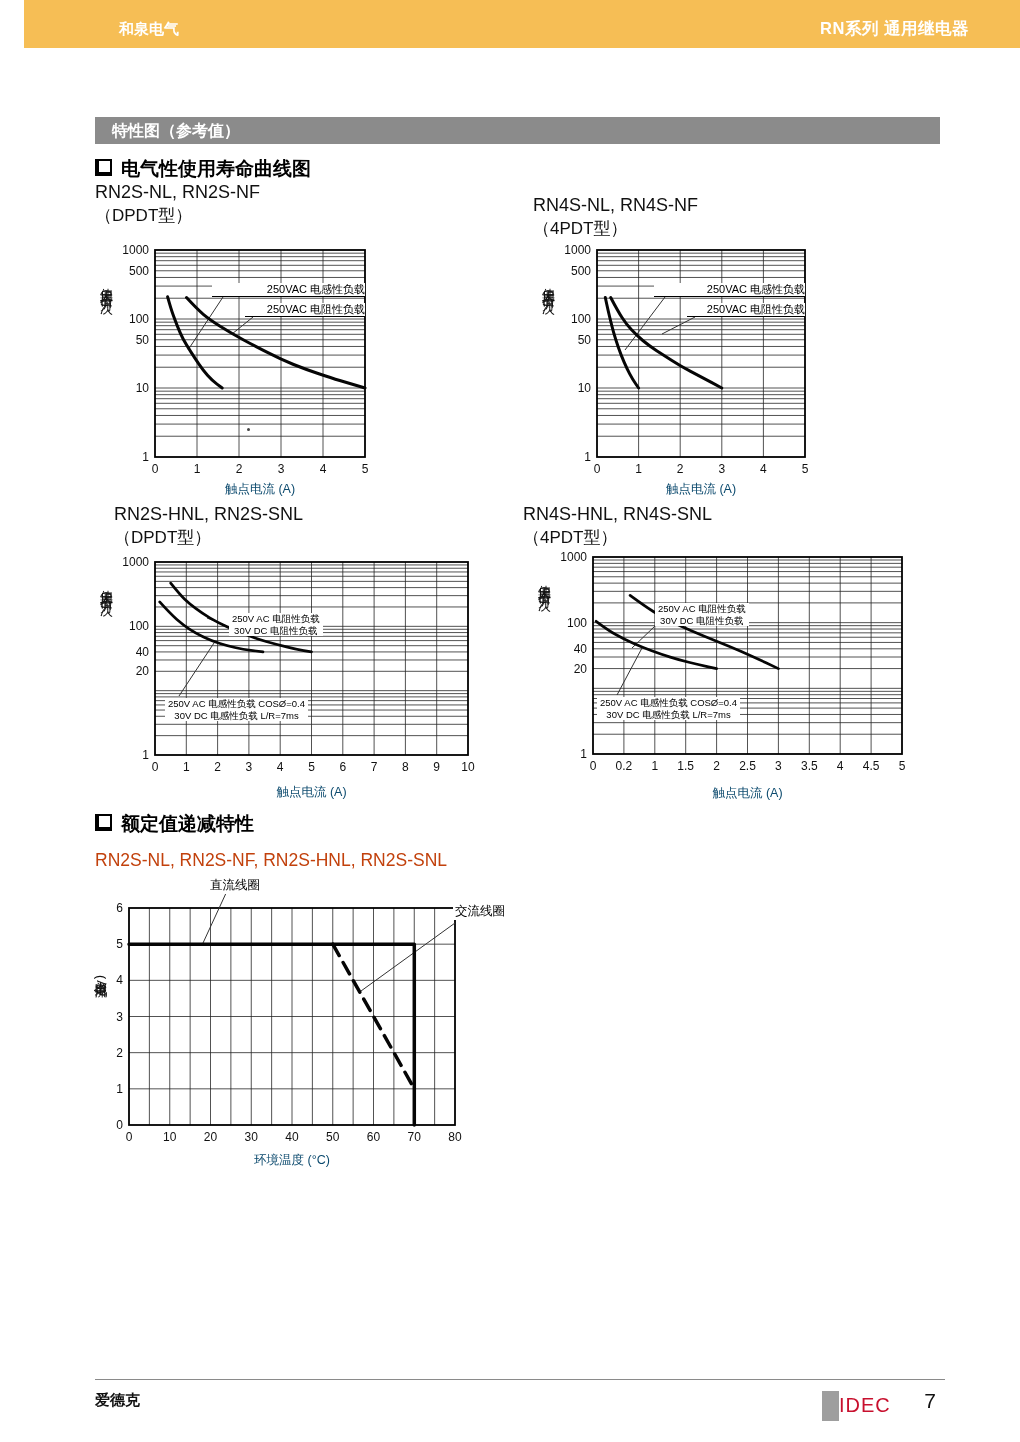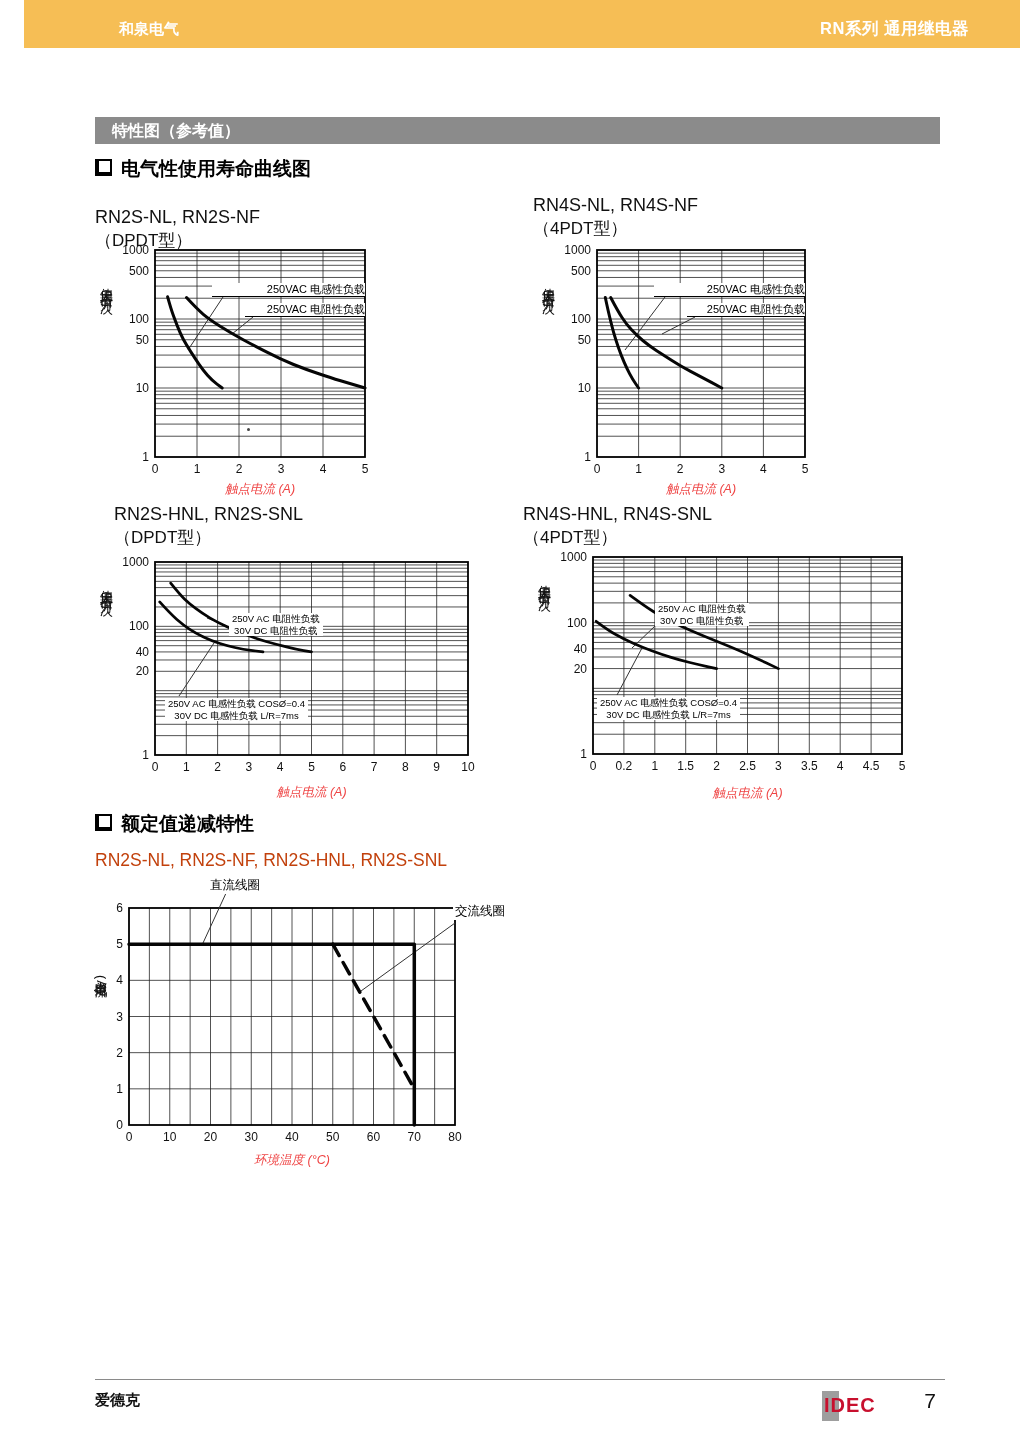--- a/index.html
+++ b/index.html
@@ -19,33 +19,33 @@
   .models{position:absolute;font-size:17.5px;color:#c2410c;}
   
   .ctitle{position:absolute;font-size:18px;line-height:23px;color:#111;}
   .ctitle .sub{font-size:17px;}
   
   .chart{position:absolute;}
   .chart svg{position:absolute;left:0;top:0;}
   .tick{position:absolute;font-size:12px;color:#111;line-height:14px;}
   .yt{text-align:right;}
   .xt{text-align:center;}
-  .xlab{position:absolute;font-size:12.5px;color:#ef4444;text-align:center;font-style:italic;}
+  .xlab{position:absolute;font-size:12.5px;color:#0c4a6e;text-align:center;}
   .vlab{position:absolute;writing-mode:vertical-rl;font-size:13px;color:#111;letter-spacing:2px;line-height:16px;}
   .clabel{position:absolute;background:#fff;font-size:11px;line-height:13px;white-space:nowrap;color:#000;box-sizing:border-box;}
   .ul{border-bottom:1.2px solid #000;text-align:right;}
   .lab2{font-size:9.5px;line-height:11.5px;text-align:center;padding:0 3px;}
   .coil-label{position:absolute;background:#fff;font-size:12.5px;color:#000;white-space:nowrap;padding:0 2px;}
   .speck{position:absolute;width:3px;height:3px;background:#444;border-radius:50%;}
   
   .footrule{position:absolute;left:95px;top:1379px;width:850px;border-top:1.5px solid #8a8a8a;}
   .company{position:absolute;left:95px;top:1391px;font-size:15px;font-weight:bold;color:#111;}
   .logo{position:absolute;left:822px;top:1391px;width:90px;height:30px;}
   .logo .box{position:absolute;left:0;top:0;width:17px;height:30px;}
-  .logo .word{position:absolute;left:2px;top:3px;font-size:20px;font-weight:700;letter-spacing:1px;text-align:right;}
+  .logo .word{position:absolute;left:17px;top:3px;font-size:20px;font-weight:400;letter-spacing:1px;text-align:right;}
   .pagenum{position:absolute;left:915px;top:1389px;width:30px;text-align:center;font-size:21px;color:#111;}
 </style>
 </head>
 <body>
 
 <div class="page">
 
   <div class="topbar" style="background: rgb(246, 190, 85); margin-left: 24px;">
     <span class="brand">和泉电气</span>
     <span class="series">RN系列 通用继电器</span>
@@ -53,21 +53,21 @@
 
   <div class="graybar" style="background: rgb(139, 139, 139);">
     <span>特性图（参考值）</span>
   </div>
 
   <div class="h1" style="left:95px;top:156px;">
     <span class="sq"></span>
     <span>电气性使用寿命曲线图</span>
   </div>
 
-  <div class="ctitle" style="left:95px;top:206px;">
+  <div class="ctitle" style="left:95px;top:181px;">
     <div>RN2S-NL, RN2S-NF</div>
     <div class="sub">（DPDT型）</div>
   </div>
   <div class="ctitle" style="left:533px;top:194px;">
     <div>RN4S-NL, RN4S-NF</div>
     <div class="sub">（4PDT型）</div>
   </div>
 
   <div class="chart" id="c0" style="left:95px;top:240px;width:290px;height:258px;">
       <svg width="290" height="258">

